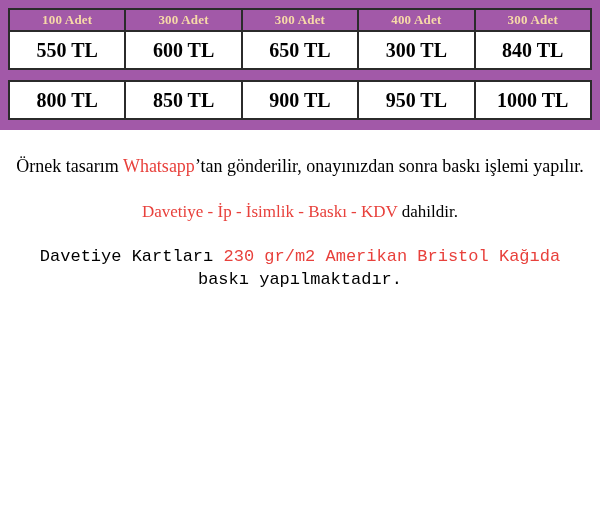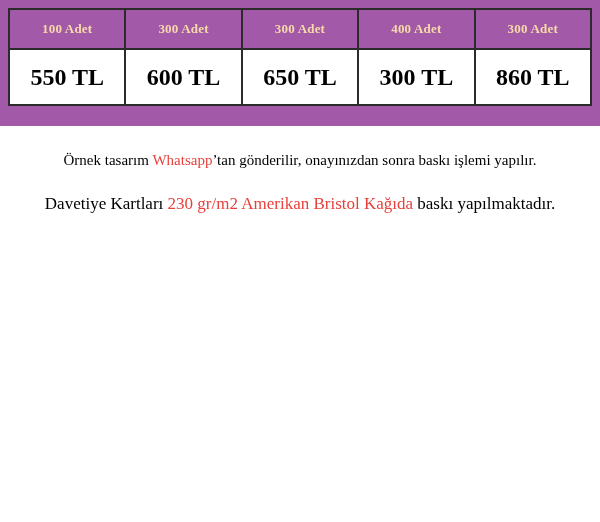--- a/index.html
+++ b/index.html
@@ -27,65 +27,66 @@
     table-layout: fixed;
     background: #ffffff;
     border: 2px solid #2b2b2b;
   }
   .price-table + .price-table {
     margin-top: 10px;
   }
   .price-table td {
     border: 2px solid #2b2b2b;
     text-align: center;
-    padding: 9px;
+    padding: 0;
   }
   .qty-cell {
     background: #a259a8;
     color: #f7d9a8;
     font-family: "Liberation Serif", serif;
     font-size: 13px;
     font-weight: bold;
     height: 20px;
     line-height: 20px;
     letter-spacing: 0.2px;
   }
   .price-cell {
     background: #ffffff;
     color: #000000;
     font-family: "Liberation Serif", serif;
-    font-size: 24px;
+    font-size: 20px;
     font-weight: bold;
     height: 36px;
     line-height: 36px;
   }
 
   .notes {
     padding: 26px 10px 0 10px;
     box-sizing: border-box;
     text-align: center;
   }
   .note {
     font-size: 17px;
     line-height: 1.35;
     margin-bottom: 22px;
   }
   .note:last-child {
     margin-bottom: 16px;
+    font-family: Liberation Mono, monospace;
   }
   .note-line2 {
     font-size: 17px;
     line-height: 1.35;
   }
   .hl {
     color: #e8413c;
   }
   .note-first {
     text-align: center;
-    font-size: 15px;
+    font-size: 18px;
     margin-bottom: 24px;
   }
 </style>
 </head>
 <body>
 
 <div class="price-panel">
 
   <table class="price-table">
     <tbody>
@@ -94,39 +95,49 @@
       <td class="qty-cell">300 Adet</td>
       <td class="qty-cell">300 Adet</td>
       <td class="qty-cell">400 Adet</td>
       <td class="qty-cell">300 Adet</td>
     </tr>
     <tr>
       <td class="price-cell">550 TL</td>
       <td class="price-cell">600 TL</td>
       <td class="price-cell">650 TL</td>
       <td class="price-cell">300 TL</td>
-      <td class="price-cell">860 TL</td>
+      <td class="price-cell">840 TL</td>
     </tr>
   </tbody>
     </table>
 
   <table class="price-table">
     <tbody>
+    <tr>
+      <td class="price-cell">800 TL</td>
+      <td class="price-cell">850 TL</td>
+      <td class="price-cell">900 TL</td>
+      <td class="price-cell">950 TL</td>
+      <td class="price-cell">1000 TL</td>
+    </tr>
   </tbody>
     </table>
 
 </div>
 
 <div class="notes">
 
   <div class="note-first">
     <span>Örnek tasarım </span><span class="hl">Whatsapp</span><span>’tan gönderilir, onayınızdan sonra baskı işlemi yapılır.</span>
   </div>
 
   <div class="note">
+    <div class="note-line2">
+      <span class="hl">Davetiye - İp - İsimlik - Baskı - KDV</span><span> dahildir.</span>
+    </div>
   </div>
 
 
 
   <div class="note">
     <div>
       <span>Davetiye Kartları </span><span class="hl">230 gr/m2 Amerikan Bristol Kağıda</span><span> baskı yapılmaktadır.</span>
     </div>
   </div>
 

